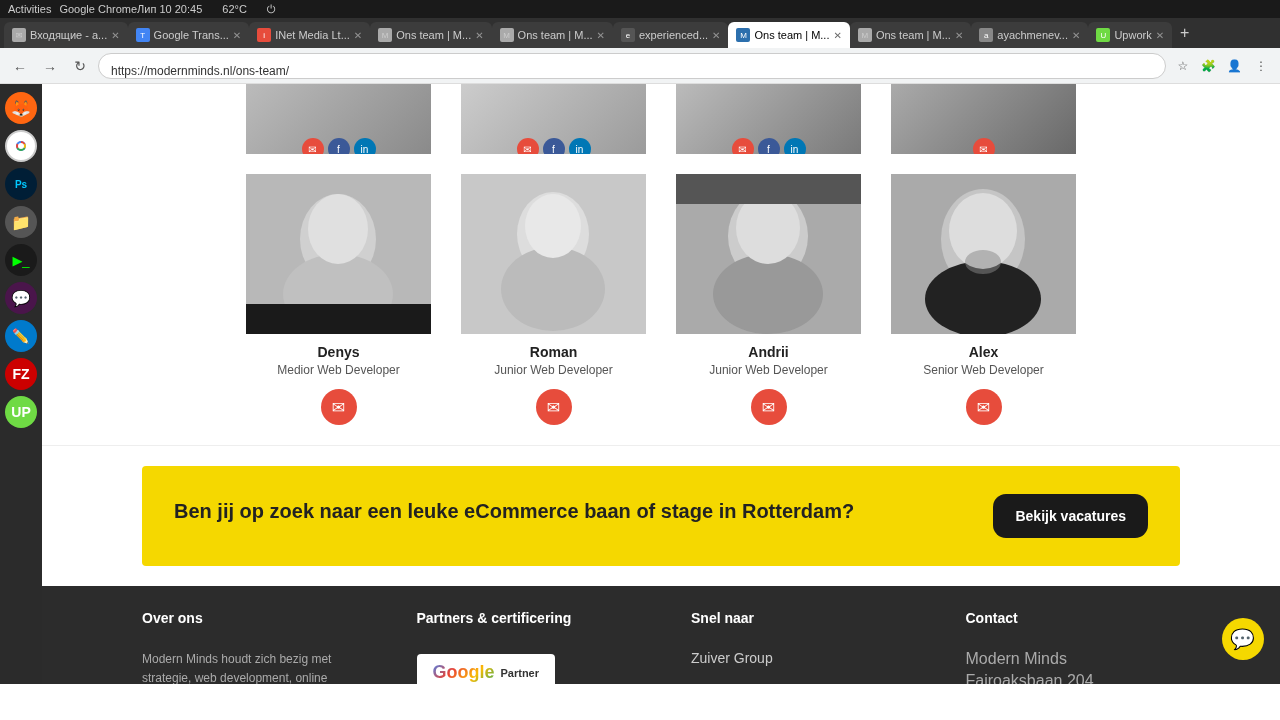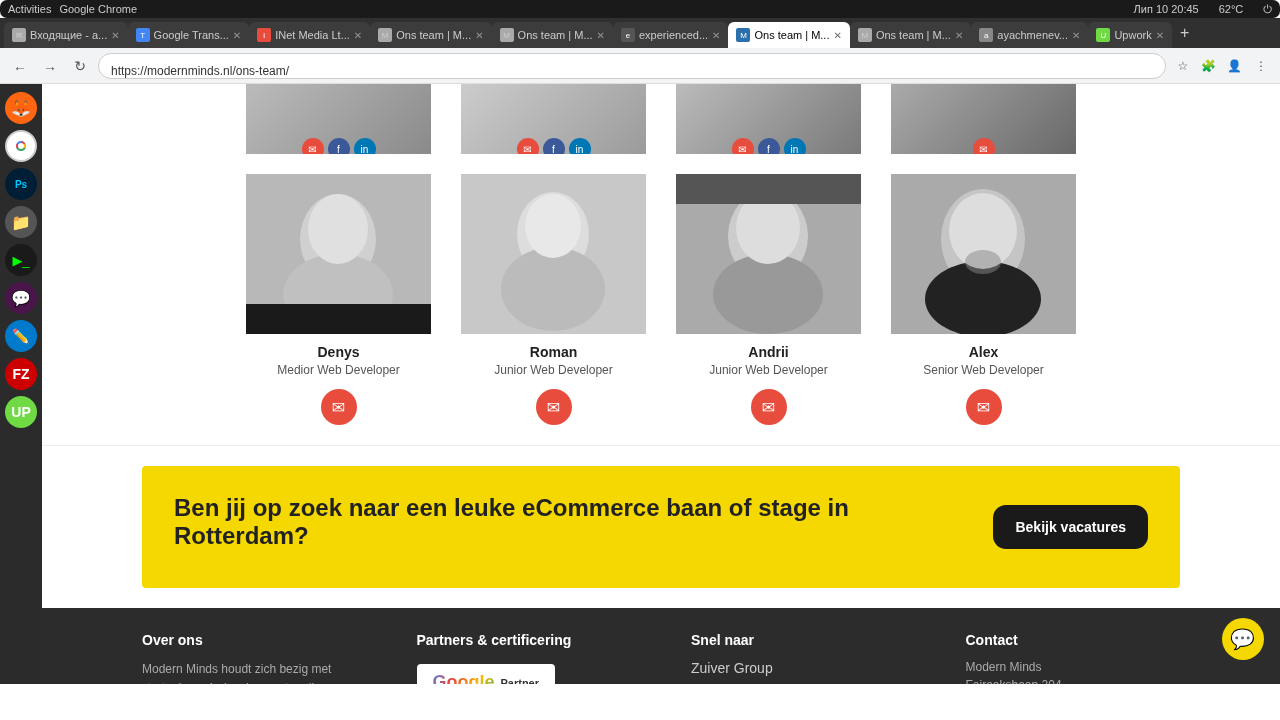--- a/index.html
+++ b/index.html
@@ -164,21 +164,21 @@
       margin: 20px 100px;
       padding: 28px 32px;
       border-radius: 4px;
       display: flex;
       align-items: center;
       justify-content: space-between;
       gap: 24px;
     }
     .cta-text { flex: 1; }
     .cta-title {
-      font-size: 24px;
+      font-size: 20px;
       font-weight: bold;
       color: #222;
       margin-bottom: 10px;
     }
     .cta-desc {
       font-size: 13px;
       color: #333;
       line-height: 1.5;
     }
     .cta-btn {
@@ -199,21 +199,21 @@
       padding: 24px 100px;
       display: flex;
       gap: 60px;
       color: #ccc;
     }
     .footer-col { flex: 1; }
     .footer-col-title {
       font-size: 14px;
       font-weight: bold;
       color: #fff;
-      margin-bottom: 12px;
+      margin-bottom: 24px;
     }
     .footer-text {
       font-size: 12px;
       color: #aaa;
       line-height: 1.6;
     }
     .footer-link {
       display: block;
       font-size: 14px;
       color: #ccc;
@@ -236,36 +236,34 @@
       background: linear-gradient(135deg, #4285f4, #ea4335, #fbbc05, #34a853);
       -webkit-background-clip: text;
       -webkit-text-fill-color: transparent;
     }
     .partner-text {
       font-size: 11px;
       color: #333;
       font-weight: bold;
     }
     .footer-contact-line {
-      font-size: 12px;
+      font-size: 16px;
       color: #aaa;
       margin-bottom: 4px;
     }
 
     
     .system-bar {
       background: #1a1a1a;
       height: 18px;
       display: flex;
       align-items: center;
-      justify-content: space-between;
       padding: 0 8px;
       font-size: 11px;
       color: #ccc;
-      border-radius: 7px;
     }
     .sys-left { display: flex; align-items: center; gap: 8px; }
     .sys-right { display: flex; align-items: center; gap: 20px; }
 
     
     .chat-bubble {
       position: fixed;
       bottom: 60px;
       right: 16px;
       width: 42px;

